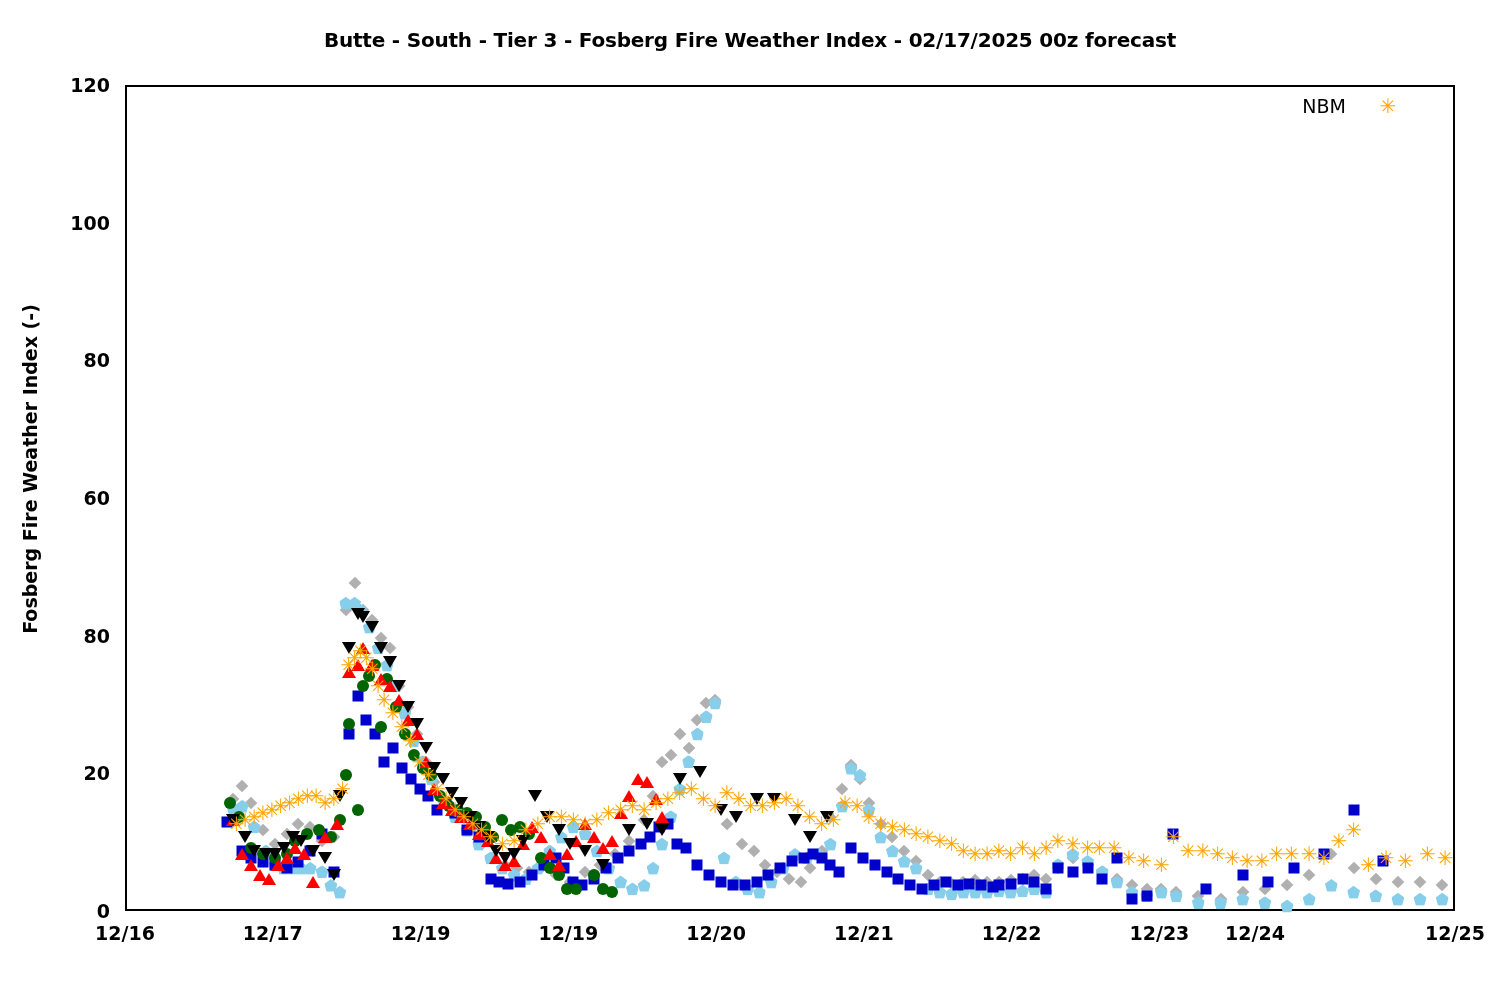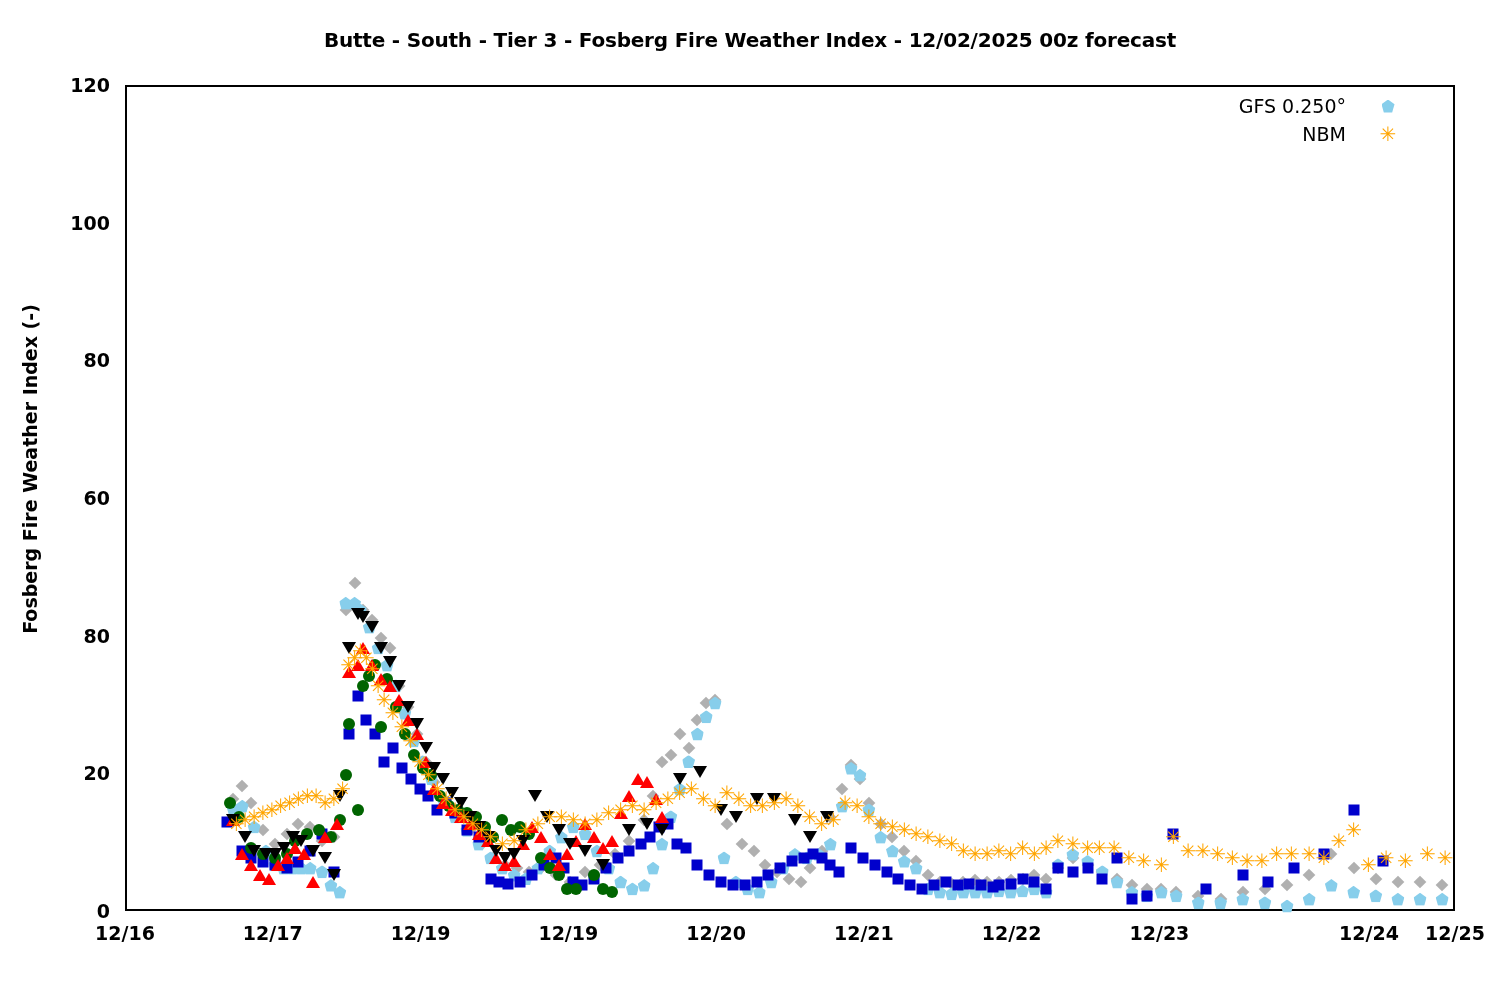--- a/index.html
+++ b/index.html
@@ -59,21 +59,21 @@
   .lg-diamond{width:9px;height:9px;background:#b0b0b0;transform:rotate(45deg);}
   .lg-pent{width:13px;height:13px;background:#87ceeb;
     clip-path:polygon(50% 0%,100% 36%,82% 100%,18% 100%,0% 36%);}
   .lg-star{color:#ffa500;font-size:20px;line-height:14px;}
 </style>
 </head>
 <body>
 
 <div id="root">
 
-  <div id="chart-title">Butte - South - Tier 3 - Fosberg Fire Weather Index - 12/02/2025 00z forecast</div>
+  <div id="chart-title">Butte - South - Tier 3 - Fosberg Fire Weather Index - 02/17/2025 00z forecast</div>
 
   <div id="ylabel">Fosberg Fire Weather Index (-)</div>
 
   <div id="ticks-layer">
       <div class="ytick-label" style="left: 50px; top: 911px;">0</div>
       <div class="ytick-label" style="left: 50px; top: 773.333px;">20</div>
       <div class="ytick-mark" style="top: 773.333px;"></div>
       <div class="ytick-label" style="left: 50px; top: 635.667px;">80</div>
       <div class="ytick-mark" style="top: 635.667px;"></div>
       <div class="ytick-label" style="left: 50px; top: 498px;">60</div>
@@ -91,21 +91,21 @@
       <div class="xtick-label" style="left: 568.333px;">12/19</div>
       <div class="xtick-mark" style="left: 568.333px;"></div>
       <div class="xtick-label" style="left: 716.111px;">12/20</div>
       <div class="xtick-mark" style="left: 716.111px;"></div>
       <div class="xtick-label" style="left: 863.889px;">12/21</div>
       <div class="xtick-mark" style="left: 863.889px;"></div>
       <div class="xtick-label" style="left: 1011.67px;">12/22</div>
       <div class="xtick-mark" style="left: 1011.67px;"></div>
       <div class="xtick-label" style="left: 1159.44px;">12/23</div>
       <div class="xtick-mark" style="left: 1159.44px;"></div>
-      <div class="xtick-label" style="left: 1369px;">12/24</div>
+      <div class="xtick-label" style="left: 1255px;">12/24</div>
       <div class="xtick-mark" style="left: 1307.22px;"></div>
       <div class="xtick-label" style="left: 1455px;">12/25</div>
     </div>
 
   <div id="plot-frame">
     <div id="points-layer">
         <div class="mk mk-diamond" style="left: 106.4px; top: 712.425px;"></div>
         <div class="mk mk-diamond" style="left: 115.267px; top: 698.658px;"></div>
         <div class="mk mk-diamond" style="left: 124.133px; top: 715.867px;"></div>
         <div class="mk mk-diamond" style="left: 135.956px; top: 743.4px;"></div>
@@ -637,26 +637,20 @@
         <div class="mk mk-star" style="left: 1241.33px; top: 777.817px;">✳</div>
         <div class="mk mk-star" style="left: 1259.07px; top: 770.933px;">✳</div>
         <div class="mk mk-star" style="left: 1278.28px; top: 774.375px;">✳</div>
         <div class="mk mk-star" style="left: 1300.44px; top: 767.492px;">✳</div>
         <div class="mk mk-star" style="left: 1318.18px; top: 770.933px;">✳</div>
       </div>
   </div>
 
   <div id="legend">
       <div class="legend-row">
-        <div class="legend-label" style="flex: 1 1 0%;">GFS 0.250°</div>
-        <div class="legend-marker">
-          <div class="lg-pent"></div>
-        </div>
-      </div>
-      <div class="legend-row">
         <div class="legend-label" style="flex: 1 1 0%;">NBM</div>
         <div class="legend-marker">
           <div class="lg-star">✳</div>
         </div>
       </div>
     </div>
 
 </div>
 
 </body></html>

